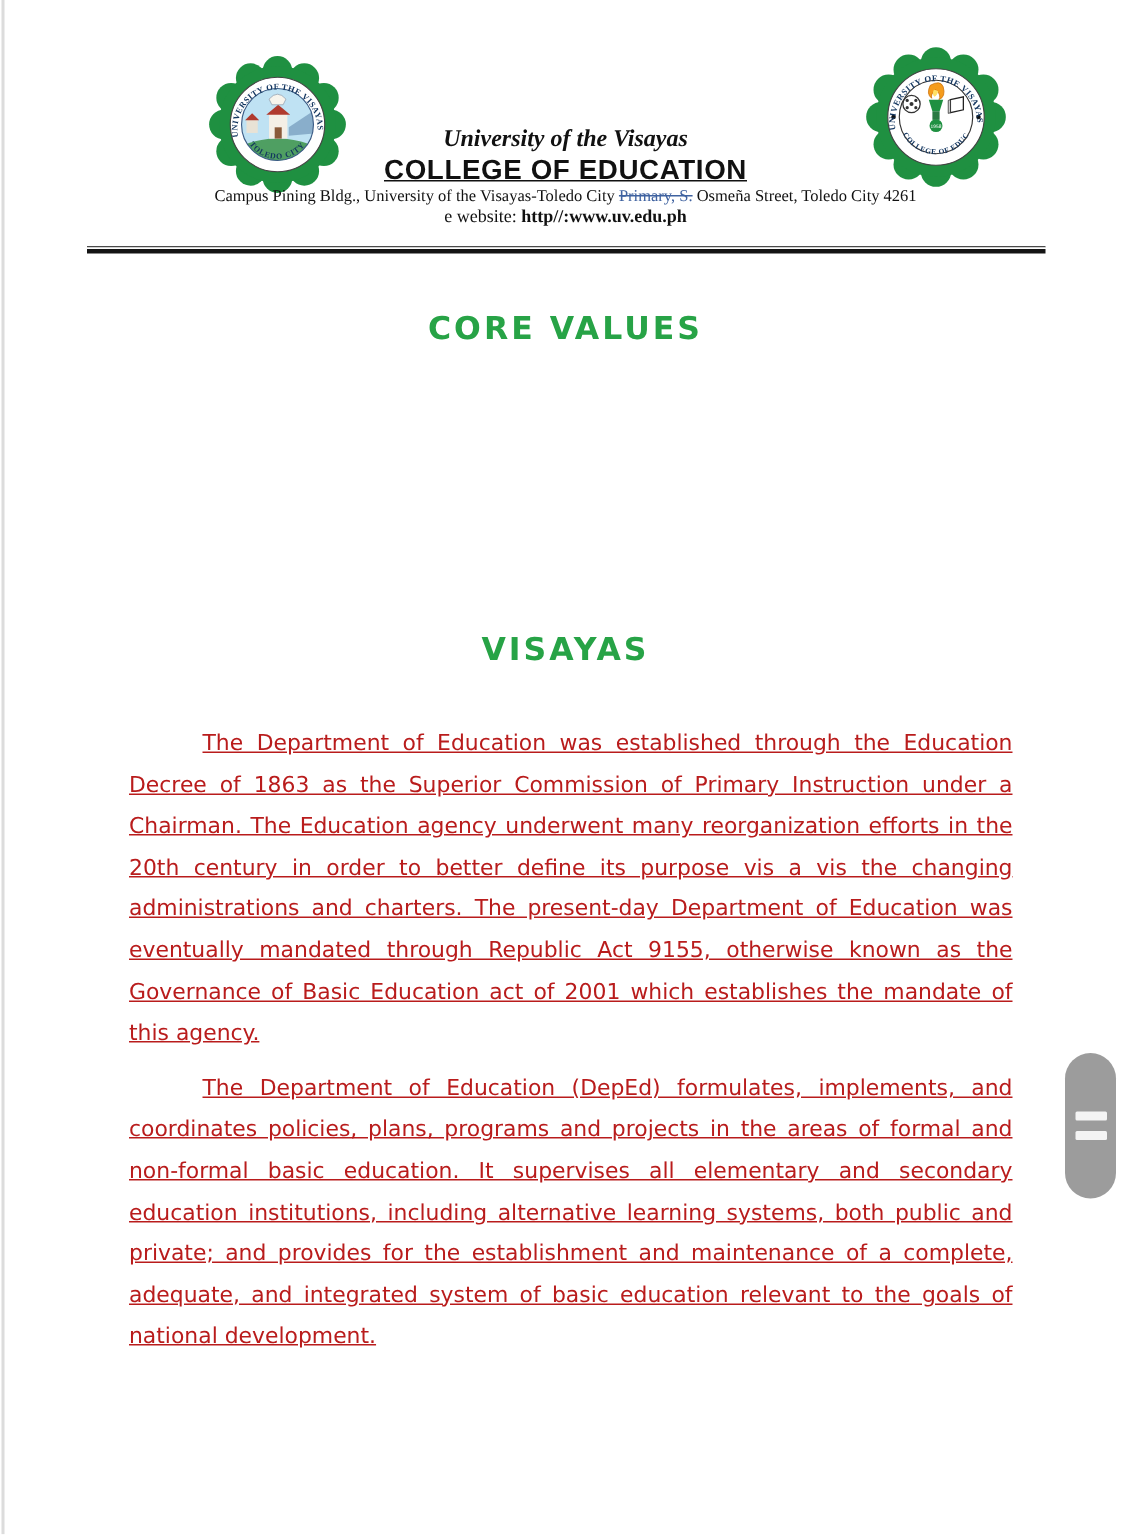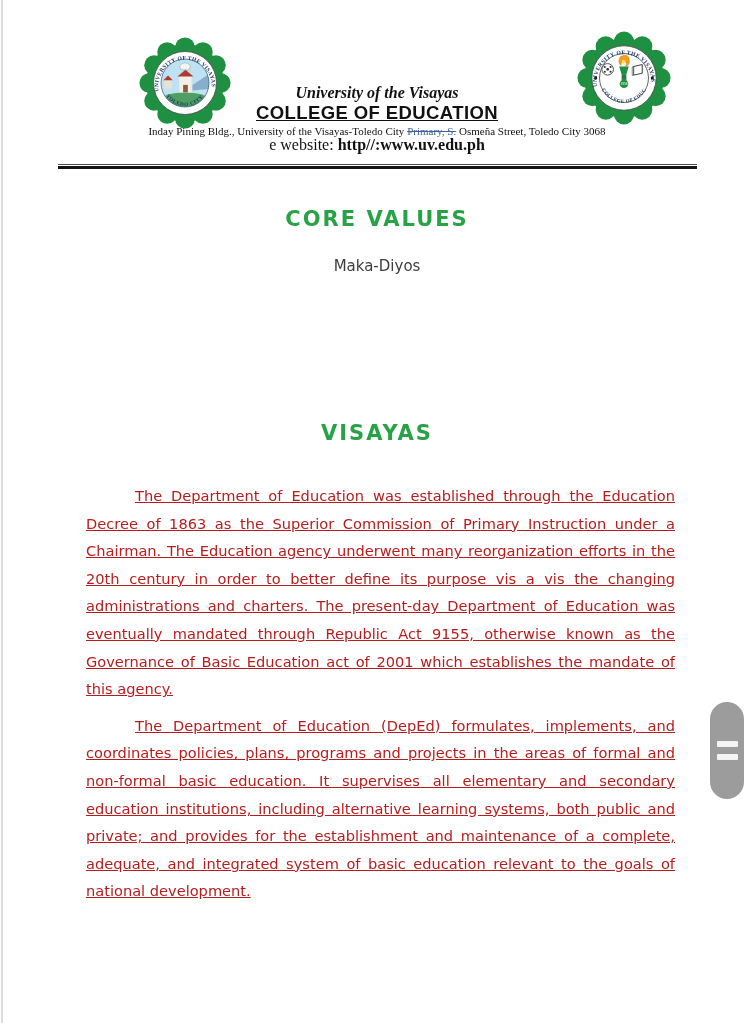--- a/index.html
+++ b/index.html
@@ -11,21 +11,21 @@
   .seal{position:absolute;}
   .seal-left{left:138px;top:36px;width:94px;height:94px;}
   .seal-right{left:576px;top:30px;width:96px;height:96px;}
   .header-text{position:absolute;left:0;right:0;top:83px;text-align:center;color:#111;}
   .uni-name{font-family:"Liberation Serif",serif;font-weight:bold;font-style:italic;
             font-size:16px;line-height:19px;}
   .college-name{font-family:"Liberation Sans",sans-serif;font-weight:bold;font-size:18.5px;
             line-height:21px;letter-spacing:0.4px;text-decoration:underline;}
   .address-line{font-family:"Liberation Serif",serif;font-size:11px;line-height:13px;margin-top:2px;}
   .struck{color:#3f62a0;text-decoration:line-through;text-decoration-color:#3f62a0;}
-  .website-line{font-family:"Liberation Serif",serif;font-size:16px;line-height:13px;}
+  .website-line{font-family:"Liberation Serif",serif;font-size:12px;line-height:13px;}
   .website-line b{font-weight:bold;}
   .rule{position:absolute;left:58px;top:164px;width:639px;}
   .rule .thin{height:1px;background:#4a4a4a;}
   .rule .gap{height:1px;background:#ffffff;}
   .rule .thick{height:3px;background:#141414;}
 
   
   .green-heading{position:absolute;left:0;right:0;text-align:center;
        color:#27a346;font-weight:bold;font-size:21px;letter-spacing:2px;}
   .heading-core{top:207px;}
@@ -136,33 +136,32 @@
       <textPath href="#seal-r-top">UNIVERSITY OF THE VISAYAS</textPath>
     </text>
     <text font-family="Liberation Serif, serif" font-size="5.2" font-weight="bold" fill="#12355f" letter-spacing="0.4">
       <textPath href="#seal-r-bot">COLLEGE OF EDUCATION</textPath>
     </text>
   </svg>
 
   <div class="header-text">
     <div class="uni-name">University of the Visayas</div>
     <div class="college-name">COLLEGE OF EDUCATION</div>
-    <div class="address-line"><span>Inday Pining Bldg., University of the Visayas-Toledo City </span><span class="struck">Primary, S.</span><span> Osmeña Street, Toledo City 3068</span></div>
+    <div class="address-line"><span>Campus Pining Bldg., University of the Visayas-Toledo City </span><span class="struck">Primary, S.</span><span> Osmeña Street, Toledo City 4261</span></div>
     <div class="website-line"><span>e website: </span><b>http//:www.uv.edu.ph</b></div>
   </div>
 
   <div class="rule">
     <div class="thin"></div>
       <div class="gap"></div>
       <div class="thick"></div>
   </div>
 
   <div class="green-heading heading-core">CORE VALUES</div>
   <div class="values-list">
-    <div class="value-item">Maka-Diyos</div>
   </div>
 
   <div class="green-heading heading-mandate">VISAYAS</div>
   <div class="body-text">
     <p>The Department of Education was established through the Education Decree of 1863 as the Superior Commission of Primary Instruction under a Chairman. The Education agency underwent many reorganization efforts in the 20th century in order to better define its purpose vis a vis the changing administrations and charters. The present-day Department of Education was eventually mandated through Republic Act 9155, otherwise known as the Governance of Basic Education act of 2001 which establishes the mandate of this agency.</p>
     <p>The Department of Education (DepEd) formulates, implements, and coordinates policies, plans, programs and projects in the areas of formal and non-formal basic education. It supervises all elementary and secondary education institutions, including alternative learning systems, both public and private; and provides for the establishment and maintenance of a complete, adequate, and integrated system of basic education relevant to the goals of national development.</p>
   </div>
 
   <div class="scroll-handle">
     <div class="bar"></div>

